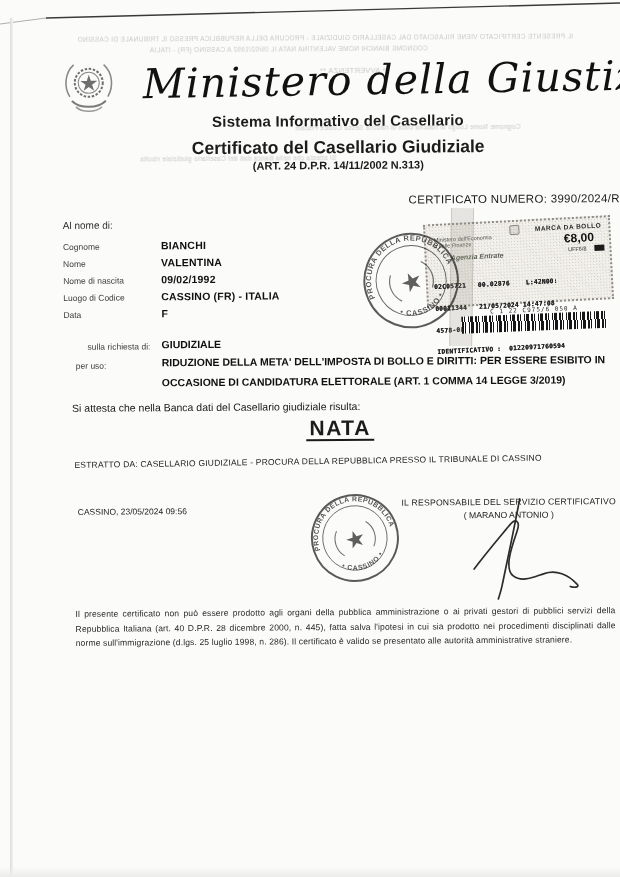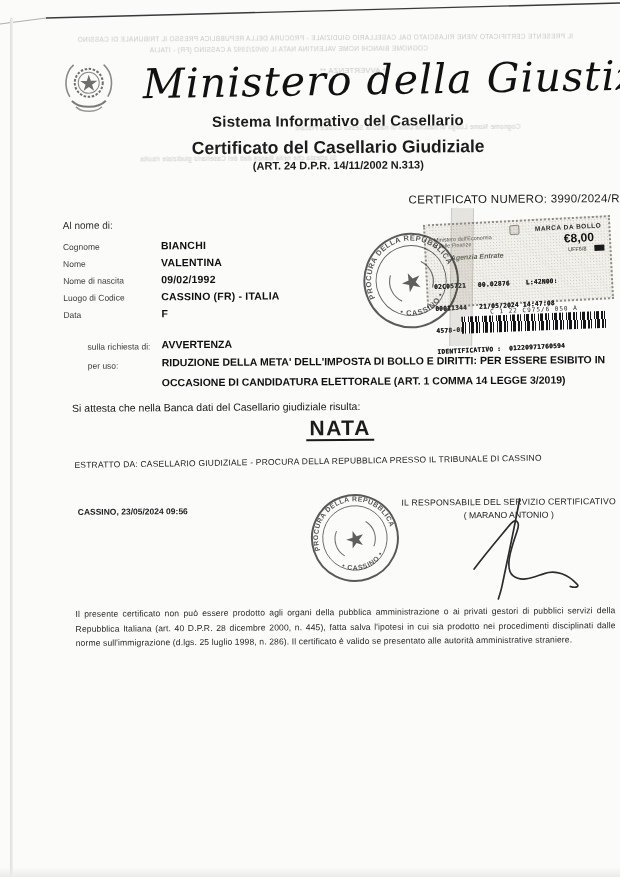--- a/index.html
+++ b/index.html
@@ -33,21 +33,21 @@
   .person-row .f-label{position:absolute;left:0;top:2px;}
   .person-row .f-value{position:absolute;left:98px;top:0;}
   
   .req-label{font-size:8.5px;color:#3c3c3c;margin-left:24px;}
   .req-value{font-size:10.5px;font-weight:bold;color:#101010;}
   
   #attest{font-size:10.5px;color:#161616;}
   #nulla{font-size:21px;font-weight:600;letter-spacing:1.5px;border-bottom:2px solid #1a1a1a;
          padding:0 3px 0px 3px;}
   #estratto{font-size:8.5px;color:#222;letter-spacing:0.2px;transform:rotate(-0.5deg);}
-  #place-date{font-size:8.5px;color:#222;font-weight:bold;}
+  #place-date{font-size:8.5px;color:#222;}
   
   #marca{left:424px;top:223px;width:187px;height:84px;transform:rotate(-2.5deg);
          background-color:#f4f2ed;
          background-image:radial-gradient(circle,rgba(115,110,95,.28) .5px,transparent .6px),
            repeating-linear-gradient(45deg,rgba(140,135,120,.07) 0 1px,transparent 1px 3px);
          background-size:3px 3px,auto;
          border:2px dotted #8f8d88;box-sizing:border-box;padding:3px 5px 2px 6px;}
   #marca .mt{font-size:6.5px;font-weight:bold;letter-spacing:0.5px;color:#2a2a2a;}
   #marca .amount{font-size:12px;font-weight:bold;color:#111;}
   #marca .uff{font-size:5.5px;color:#333;}
@@ -186,22 +186,22 @@
       <text x="60" y="72" text-anchor="middle" font-size="30" fill="#1d1d1d" opacity="0.8">★</text>
       <path d="M40,78 A 26,26 0 0 1 40,44 M80,78 A 26,26 0 0 0 80,44" stroke="#1d1d1d" fill="none" stroke-width="1.4" opacity="0.7"></path>
     </svg>
 
     <div class="abs" id="barcode-wrap">
       <div id="barcode-text">C 1 22 C975/6 050 A</div>
       <div id="barcode-bars"></div>
     </div>
 
     <div class="abs req-label" style="left:62px;top:342px;">sulla richiesta di:</div>
-    <div class="abs req-value" style="left:160px;top:339px;">AVVERTENZA</div>
-    <div class="abs req-label" style="left:62px;top:361px;">per uso:</div>
+    <div class="abs req-value" style="left:160px;top:339px;">GIUDIZIALE</div>
+    <div class="abs req-label" style="left:50px;top:361px;">per uso:</div>
     <div class="abs req-value" style="left:160px;top:357px;width:450px;">RIDUZIONE DELLA META' DELL'IMPOSTA DI BOLLO E DIRITTI: PER ESSERE ESIBITO IN</div>
     <div class="abs req-value" style="left:160px;top:377px;width:450px;">OCCASIONE DI CANDIDATURA ELETTORALE (ART. 1 COMMA 14 LEGGE 3/2019)</div>
 
     <div class="abs" id="attest" style="left:70px;top:402px;">Si attesta che nella Banca dati del Casellario giudiziale risulta:</div>
     <div class="abs" style="left:28px;top:418px;width:620px;text-align:center;">
       <span id="nulla">NATA</span>
     </div>
     <div class="abs" id="estratto" style="left:72px;top:458px;">ESTRATTO DA: CASELLARIO GIUDIZIALE - PROCURA DELLA REPUBBLICA PRESSO IL TRIBUNALE DI CASSINO</div>
 
     <div class="abs" id="place-date" style="left:75px;top:507px;">CASSINO, 23/05/2024 09:56</div>

